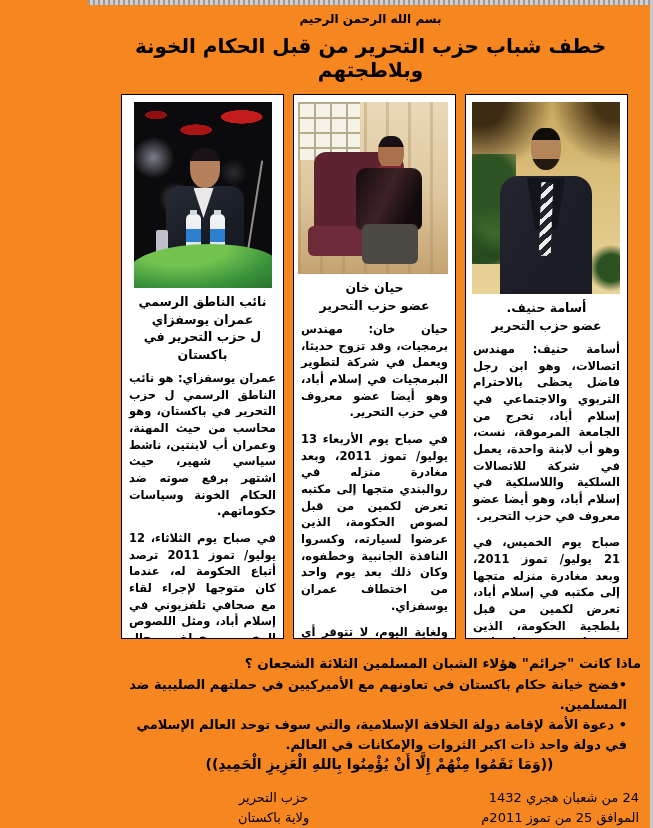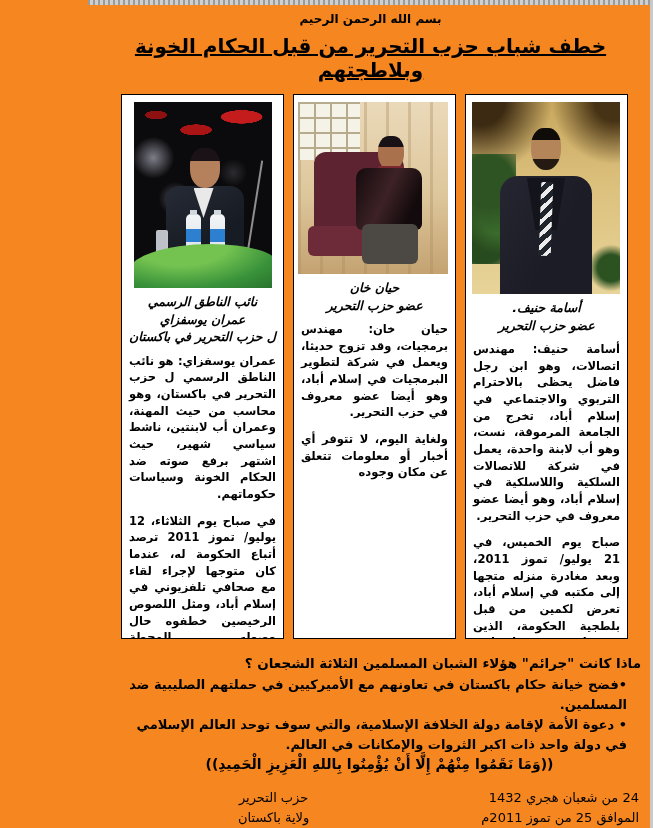--- a/index.html
+++ b/index.html
@@ -12,31 +12,31 @@
   .page{position:relative;width:565px;height:828px;background:#f6861f;}
   .top-strip{
     position:absolute;top:0;left:0;width:653px;height:5px;
     background:repeating-linear-gradient(90deg,#9a9a9a 0 2px,#cfcfcf 2px 5px);
   }
   .right-edge{position:absolute;top:0;right:0;width:3px;height:828px;background:#c9c9c9;}
 
   
   .header{padding-top:12px;text-align:center;}
   .basmala{font-size:12px;font-weight:700;}
-  .main-title{font-size:20px;font-weight:700;margin-top:8px;text-decoration:underline;}
+  .main-title{font-size:20px;font-weight:700;margin-top:8px;}
 
   
   .columns{
     display:flex;gap:9px;margin:12px 25px 0 33px;height:545px;
   }
   .col-box{
     flex:1;background:#fff;border:1px solid #000;
     padding:5px 7px;box-sizing:border-box;overflow:hidden;
   }
-  .caption{text-align:center;font-weight:700;font-size:12.5px;line-height:1.4;margin-bottom:7px;font-style:italic;}
+  .caption{text-align:center;font-weight:700;font-size:12.5px;line-height:1.4;margin-bottom:7px;}
   .col-box p{
     margin:0 0 10px;font-size:11.5px;font-weight:700;line-height:1.45;
     text-align:justify;
   }
 
   
   .photo{position:relative;overflow:hidden;margin:2px auto 5px;display:block;}
   .photo *{position:absolute;}
 
   .photo-imran{
@@ -154,20 +154,21 @@
         <div class="hay-head"></div>
         <div class="hay-collar"></div>
         <div class="hay-jacket"></div>
         <div class="hay-pants"></div>
       </div>
       <div class="caption">
         <div>حيان خان</div>
         <div>عضو حزب التحرير</div>
       </div>
       <p>حيان خان: مهندس برمجيات، وقد تزوج حديثا، ويعمل في شركة لتطوير البرمجيات في إسلام أباد، وهو أيضا عضو معروف في حزب التحرير.</p>
+      <p>في صباح يوم الأربعاء 13 يوليو/ تموز 2011، وبعد مغادرة منزله في روالبندي متجها إلى مكتبه تعرض لكمين من قبل لصوص الحكومة، الذين عرضوا لسيارته، وكسروا النافذة الجانبية وخطفوه، وكان ذلك بعد يوم واحد من اختطاف عمران يوسفزاي.</p>
       <p>ولغاية اليوم، لا تتوفر أي أخبار أو معلومات تتعلق عن مكان وجوده</p>
     </div>
 
     <div class="col-box">
       <div class="photo photo-imran">
         <div class="imran-mic"></div>
         <div class="imran-suit"></div>
         <div class="imran-shirt"></div>
         <div class="imran-head"></div>
         <div class="imran-glass"></div>

